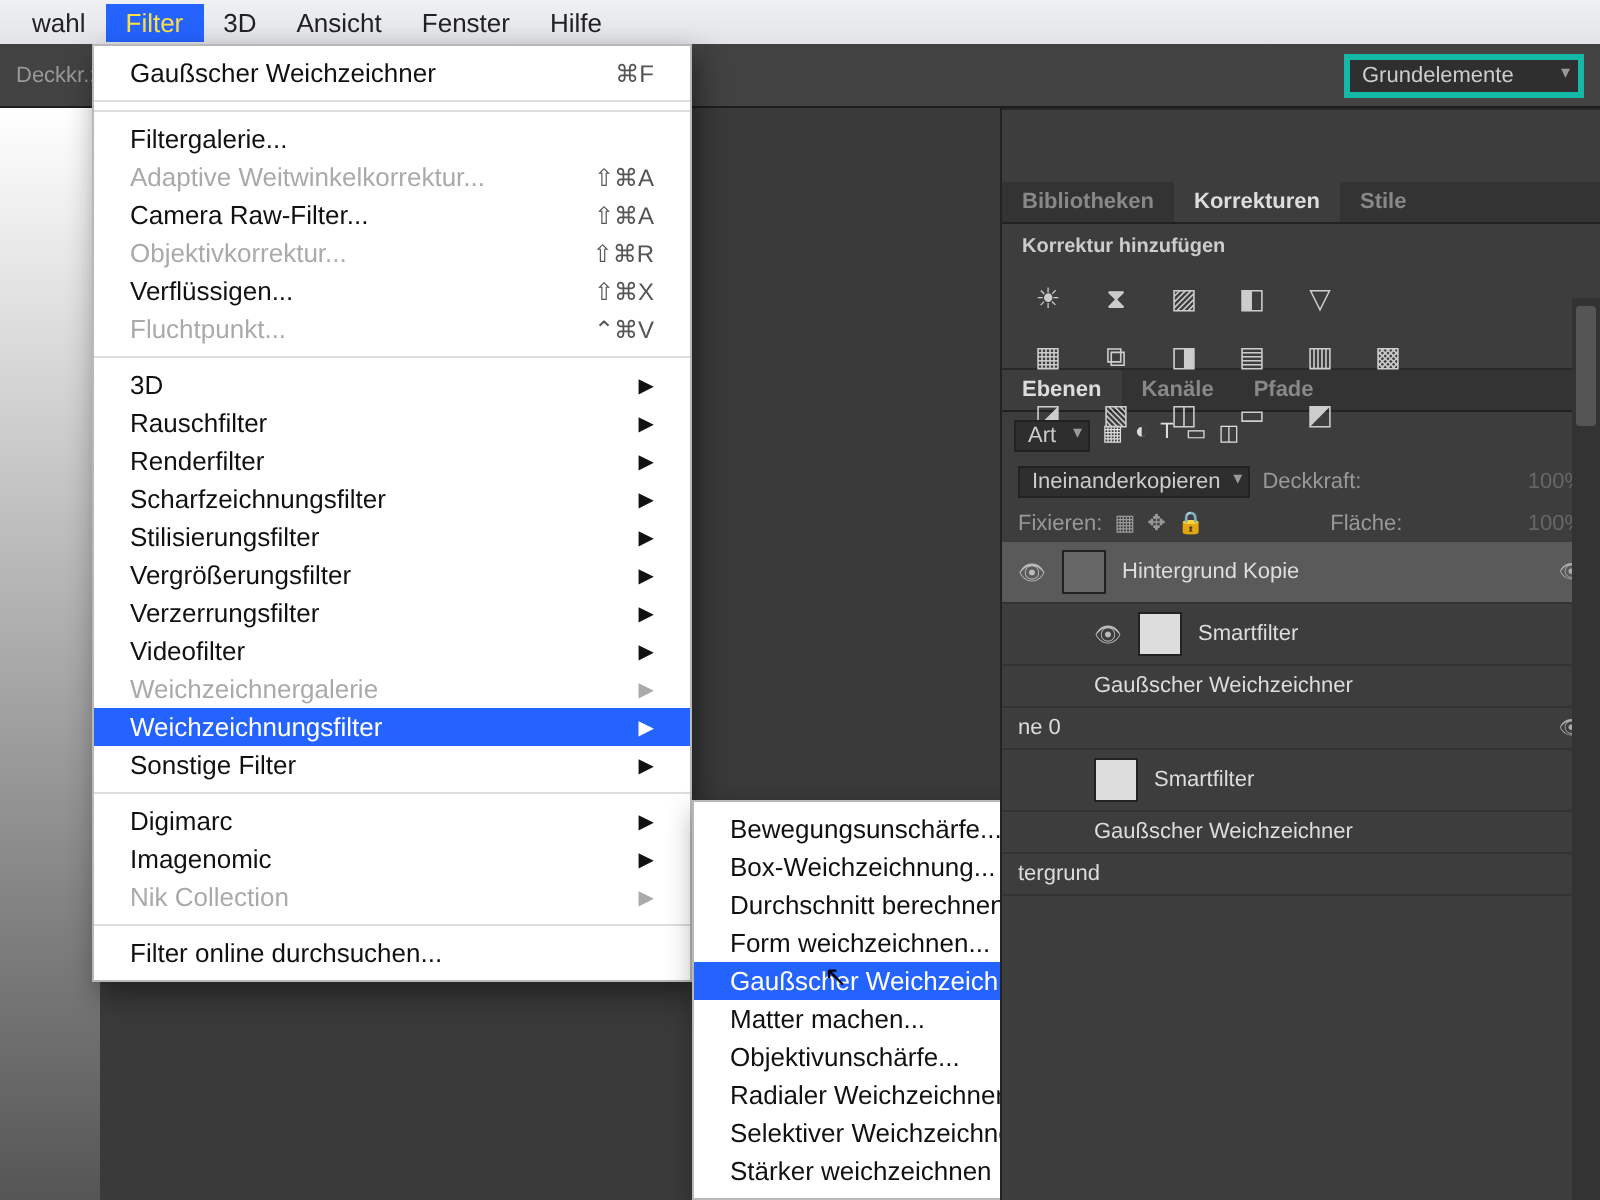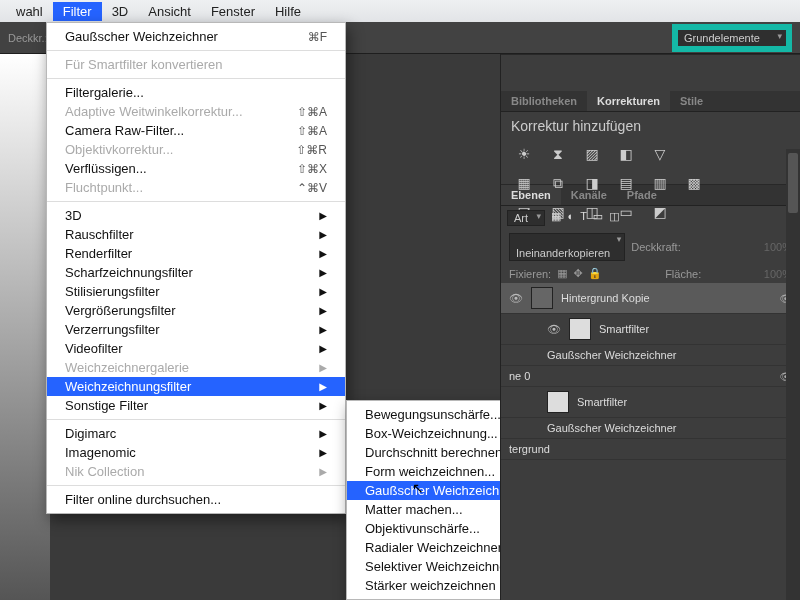--- a/index.html
+++ b/index.html
@@ -1,55 +1,55 @@
 <!DOCTYPE html>
 <html><head>
 <meta charset="utf-8">
 <style>
   * { margin: 0; padding: 0; box-sizing: border-box; font-family: -apple-system, "Helvetica Neue", Arial, sans-serif; }
   body { background: #3a3a3a; width: 800px; height: 600px; overflow: hidden; position: relative; font-size: 13px; color: #ddd; }
   
   
   .menubar { background: linear-gradient(#eef0f2,#e2e4e7); height: 22px; display:flex; align-items:center; padding:0 6px; color:#222; font-size:13px; }
   .menubar .mitem { padding:2px 10px; }
-  .menubar .mitem.active { background:#2563ff; color:#ffffff; }
+  .menubar .mitem.active { background:#2563ff; color:#fde047; }
   
   
   .optbar { background:#424242; height:32px; display:flex; align-items:center; padding:0 8px; color:#999; font-size:11px; border-bottom:1px solid #1e1e1e; }
   .optbar .right { margin-left:auto; }
-  .select { background:#2f2f2f; border:6px solid #14b8a6; padding:2px 18px 2px 6px; font-size:11px; color:#ccc; position:relative; min-width:120px;}
+  .select { background:#2f2f2f; border:3px solid #14b8a6; padding:2px 18px 2px 6px; font-size:11px; color:#ccc; position:relative; min-width:120px;}
   .select::after { content:"▾"; position:absolute; right:4px; top:1px; color:#999; font-size:9px;}
   
   
   .menu { position:absolute; background:#fff; color:#111; border:1px solid #b8b8b8; box-shadow: 3px 6px 14px rgba(0,0,0,.45); }
   .menu .row { display:flex; align-items:center; height:19px; padding:0 18px 0 18px; white-space:nowrap; }
   .menu .row.hover { background:#2563ff; color:#fff; }
   .menu .row.disabled { color:#aaa; }
   .menu .row .sc { margin-left:auto; padding-left:30px; color:#555; font-size:12px; }
   .menu .row .arrow { margin-left:auto; padding-left:30px; font-size:10px; }
   .menu hr { border:0; border-top:1px solid #ddd; margin:4px 0; }
   
   .main-menu { left:46px; top:22px; width:300px; padding:4px 0;}
   .sub-menu  { left:346px; top:400px; width:232px; padding:4px 0;}
   
   
   .rightcol { position:absolute; right:0; top:54px; width:300px; background:#3d3d3d; height:546px; border-left:1px solid #222;}
   .panel { background:#3d3d3d; border-top:1px solid #282828; font-size:11px; }
   .tabs { display:flex; background:#333; border-bottom:1px solid #222; font-size:11px; }
   .tabs .tab { padding:4px 10px; color:#888;font-weight:bold; }
   .tabs .tab.active { background:#3d3d3d; color:#ddd; }
-  .padtxt { padding:6px 10px; color:#ccc; font-size:14px;}
+  .padtxt { padding:6px 10px; color:#ccc; font-size:10px;font-weight:bold;}
   .iconrow { display:flex; gap:16px; padding:6px 14px; font-size:14px; color:#ccc;}
   .iconrow span { width:18px; text-align:center;}
   
   .layershdr { display:flex; align-items:flex-start; gap:6px; padding:4px 6px; font-size:11px;}
   .layershdr .mini { background:#2e2e2e; border:1px solid #222; padding:1px 16px 1px 6px; position:relative; color:#ccc;}
   .layershdr .mini::after{content:"▾"; position:absolute; right:3px; top:0; font-size:9px; color:#999;}
   .proprow { display:flex; align-items:center; padding:3px 8px; font-size:11px; color:#999; gap:6px;}
-  .proprow .mini { background:#2e2e2e; border:1px solid #222; padding:13px 14px 1px 6px; position:relative; color:#ccc; min-width:110px;}
+  .proprow .mini { background:#2e2e2e; border:1px solid #222; padding:1px 14px 1px 6px; position:relative; color:#ccc; min-width:110px;}
   .proprow .mini::after{content:"▾"; position:absolute; right:3px; top:0; font-size:9px; color:#999;}
   .proprow .val { color:#666; margin-left:auto;}
   
   .layerlist { background:#3d3d3d; }
   .layer { display:flex; align-items:center; padding:4px 8px; border-bottom:1px solid #333; font-size:11px; color:#ddd; gap:8px;}
   .layer.active { background:#5a5a5a;}
   .thumb { width:22px; height:22px; background:#ddd; border:1px solid #222;}
   .thumb.dark { background:#666;}
   .eye { width:14px; text-align:center; color:#bbb;}
   .fxicon { margin-left:auto; color:#aaa; font-size:10px;}
@@ -83,23 +83,20 @@
 </div>
 
 <div class="canvas"></div>
 
 <div class="menu main-menu">
   <div class="row">
     <span>Gaußscher Weichzeichner</span>
       <span class="sc">⌘F</span>
   </div>
   <hr>
-  <div class="row disabled">
-    <span>Für Smartfilter konvertieren</span>
-  </div>
   <hr>
   <div class="row">
       <span>Filtergalerie...</span>
     </div>
   <div class="row disabled">
       <span>Adaptive Weitwinkelkorrektur...</span>
       <span class="sc">⇧⌘A</span>
     </div>
   <div class="row">
       <span>Camera Raw-Filter...</span>

